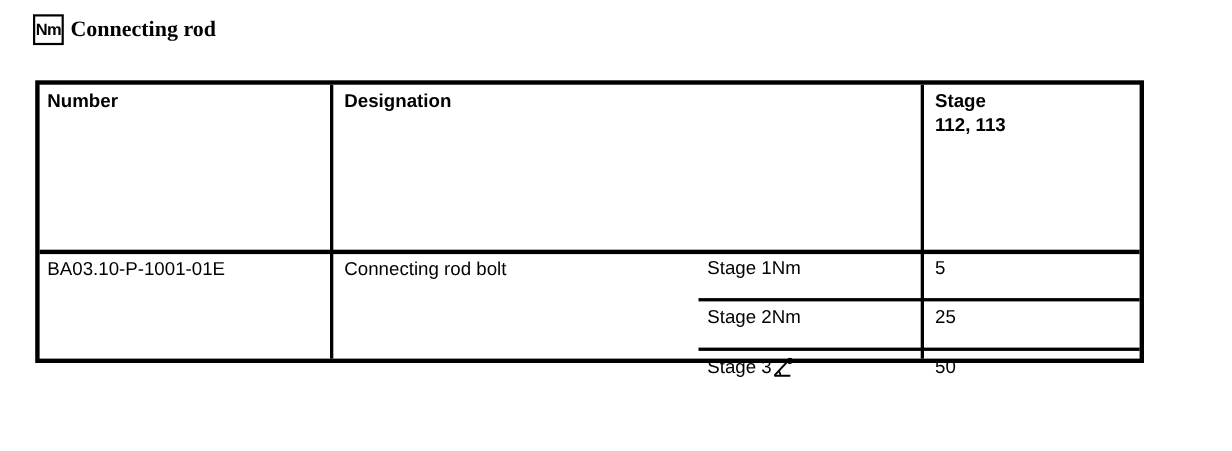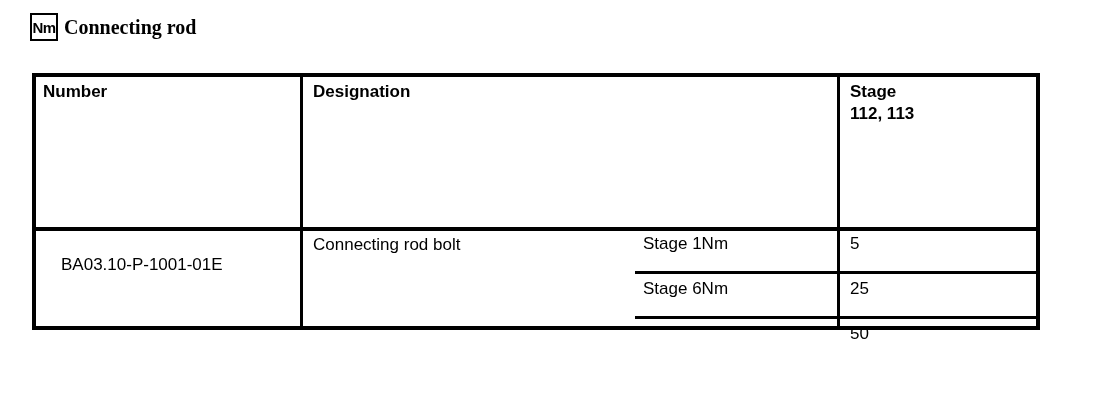--- a/index.html
+++ b/index.html
@@ -87,21 +87,21 @@
     font-size: 17px;
     line-height: 21px;
     white-space: nowrap;
   }
   .bold { font-weight: bold; }
 
   .cell-header-number      { left: 7px;   top: 4px; }
   .cell-header-designation { left: 277px; top: 4px; }
   .cell-header-engine      { left: 814px; top: 4px; line-height: 22px; }
 
-  .cell-row-number      { left: 25px;   top: 157px; margin-top: 20px; }
+  .cell-row-number      { left: 7px;   top: 157px; }
   .cell-row-designation { left: 277px; top: 157px; }
 
   .stage-row {
     position: absolute;
     left: 607px;
     width: 188px;
     display: flex;
     align-items: center;
     font-size: 17px;
     line-height: 21px;
@@ -144,21 +144,32 @@
   </div>
 
   <div class="cell cell-row-number">BA03.10-P-1001-01E</div>
   <div class="cell cell-row-designation">Connecting rod bolt</div>
 
   <div class="stage-row stage-row-1">
     <span>Stage 1</span>
     <span>Nm</span>
   </div>
   <div class="stage-row stage-row-2">
-    <span>Stage 6</span>
+    <span>Stage 2</span>
     <span>Nm</span>
+  </div>
+  <div class="stage-row stage-row-3">
+    <span>Stage 3</span>
+    <span>
+      <svg class="angle-icon-svg" width="21" height="19" viewBox="0 0 21 19" aria-hidden="true">
+        <path d="M2 16.5 L16.5 16.5" stroke="#000" stroke-width="1.8" fill="none"></path>
+        <path d="M2 16.5 L14 3.5" stroke="#000" stroke-width="1.8" fill="none"></path>
+        <circle cx="16" cy="3" r="2.1" stroke="#000" stroke-width="1.4" fill="none"></circle>
+        <path d="M7.5 16.5 A 6.5 6.5 0 0 0 5.6 11.9" stroke="#000" stroke-width="1.4" fill="none"></path>
+      </svg>
+    </span>
   </div>
 
   <div class="cell engine-value engine-value-1">5</div>
   <div class="cell engine-value engine-value-2">25</div>
   <div class="cell engine-value engine-value-3">50</div>
 
 </div>
 
 </body></html>

